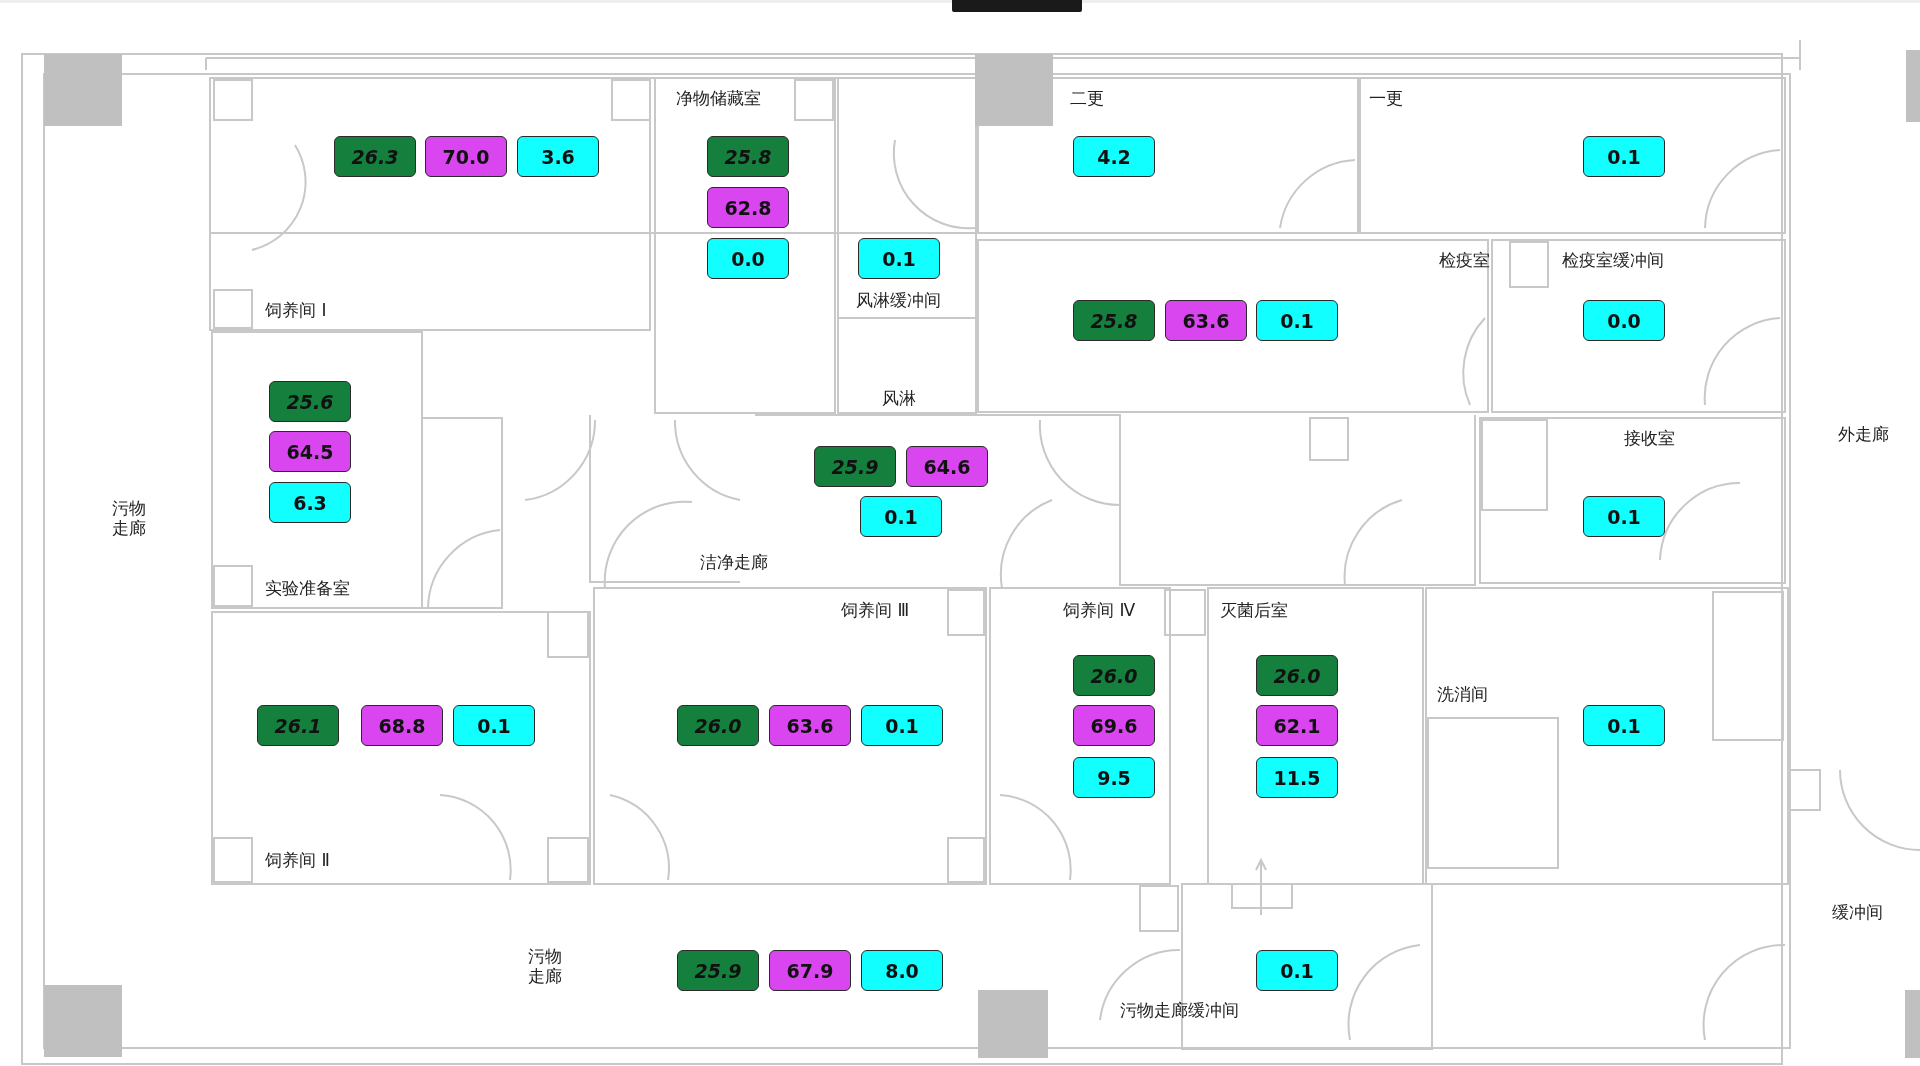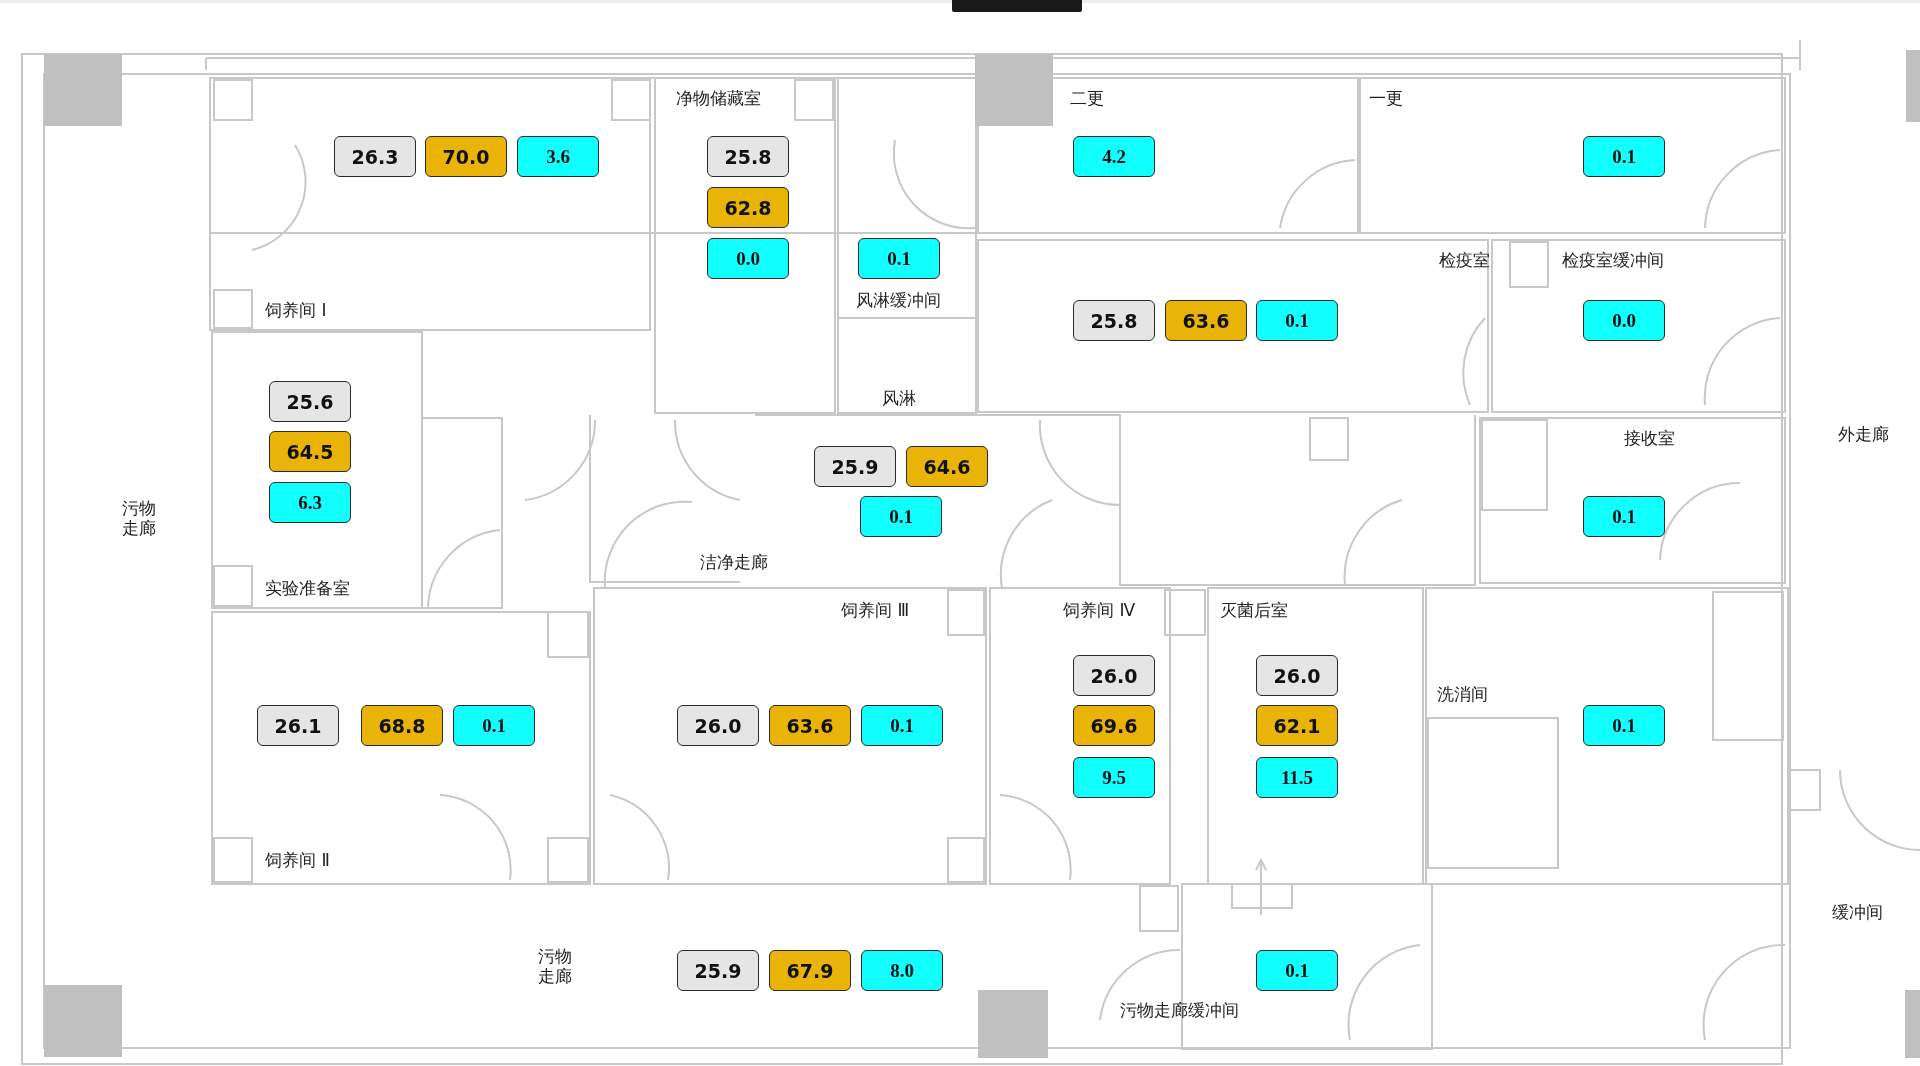--- a/index.html
+++ b/index.html
@@ -11,27 +11,27 @@
   .topbar { position:absolute; left:0; top:0; width:1920px; height:3px; background:#eeeeee; }
   .top-tab { position:absolute; left:952px; top:0; width:130px; height:12px; background:#1a1a1a; border-radius:0 0 2px 2px; }
   svg.plan { position:absolute; left:0; top:0; }
   .badge {
     position:absolute; width:82px; height:41px; box-sizing:border-box;
     border:1.5px solid #2a2a2a; border-radius:6px;
     display:flex; align-items:center; justify-content:center;
     font-weight:bold; font-size:19px; color:#111;
     cursor:pointer;
   }
-  .b-temp { background:#e5e5e5; }
-  .b-hum  { background:#eab308; }
-  .b-pres { background:#11ffff;font-family:Liberation Serif, serif; }
+  .b-temp { background:#15803d;font-style:italic; }
+  .b-hum  { background:#d946ef; }
+  .b-pres { background:#11ffff; }
   .room-label {
     position:absolute; font-size:17px; color:#222; white-space:nowrap; line-height:1.2;
   }
-  .room-label.stack { text-align:right; width:44px; }
+  .room-label.stack { text-align:left; width:44px; }
 </style>
 </head>
 <body>
 
 <div class="topbar"></div>
 <div class="top-tab"></div>
 
 <svg class="plan" width="1920" height="1066">
   <g fill="none" stroke="#c8c8c8" stroke-width="2">
 

